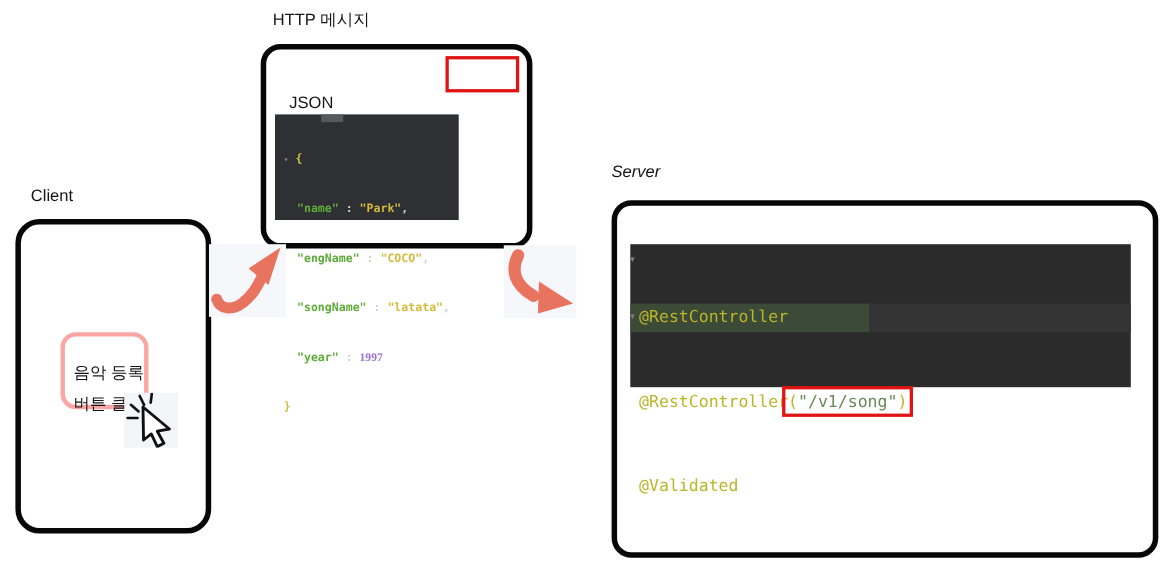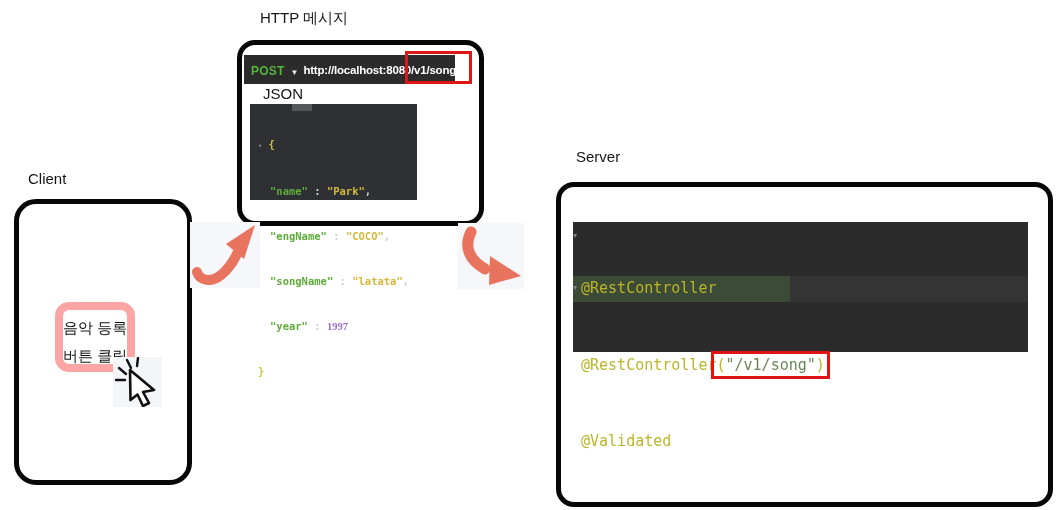--- a/index.html
+++ b/index.html
@@ -6,22 +6,22 @@
   #stage{position:relative;width:1060px;height:510px;background:#ffffff;overflow:hidden;
          font-family:"Liberation Sans",sans-serif;color:#111;}
   .abs{position:absolute;}
   .label{font-size:15px;color:#151515;}
 
   
   .bigbox{border:5px solid #070707;background:#fff;}
   #http-box{left:237px;top:40px;width:237px;height:176px;border-radius:18px;}
   #client-box{left:14px;top:199px;width:168px;height:276px;border-radius:22px;}
   #server-box{left:556px;top:182px;width:487px;height:315px;border-radius:18px;}
-  #register-button{left:55px;top:302px;width:80px;height:70px;border:8px solid #fca5a5;
-                   border-radius:14px;background:#fff;text-align:right;padding-top:4px;box-sizing:border-box;}
+  #register-button{left:55px;top:302px;width:80px;height:70px;border:4px solid #fca5a5;
+                   border-radius:14px;background:#fff;text-align:right;padding-top:20px;box-sizing:border-box;}
   #register-button div{font-size:15px;line-height:28px;white-space:nowrap;}
 
   
   #request-bar{left:244px;top:55px;width:211px;height:29px;background:#2b2b2b;display:flex;
                align-items:center;padding:0 0 0 7px;box-sizing:border-box;white-space:nowrap;}
   #method-label{color:#57b33e;font-weight:bold;font-size:12px;letter-spacing:.2px;}
   #method-caret{color:#e8e8e8;font-size:8px;margin:0 5px 0 6px;}
   .url-text{color:#fff;font-weight:bold;font-size:11.5px;letter-spacing:-0.2px;}
   .red-frame{outline:3px solid #e11414;outline-offset:2px;}
 
@@ -58,32 +58,26 @@
 
   
   #url-red-box{left:405px;top:51px;width:61px;height:27px;border:3px solid #e11414;z-index:6;}
   #json-scroll-thumb{left:292px;top:104px;width:20px;height:7px;background:#56585c;}
 </style>
 </head>
 <body>
 
 <div id="stage">
 
-  <div class="abs label" style="left:248px;top:9px;margin-left:12px;">HTTP 메시지</div>
+  <div class="abs label" style="left:248px;top:9px;">HTTP 메시지</div>
   <div class="abs label" style="left:28px;top:170px;">Client</div>
-  <div class="abs label" style="left:576px;top:148px;">Server</div>
+  <div class="abs label" style="left:556px;top:148px;font-style:italic;">Server</div>
 
   <div class="abs bigbox" id="http-box"></div>
 
-  <div class="abs" id="request-bar">
-    <span>
-      <span id="method-label">POST</span><span id="method-caret">▼</span>
-    </span>
-    <span class="url-text"><span>http://localhost:8080</span><span>/v1/song</span></span>
-  </div>
   <div class="abs" id="url-red-box"></div>
 
   <div class="abs label" style="left:263px;top:85px;font-size:15px;">JSON</div>
 
   <div class="abs" id="json-block">
     <div><span class="fold">▾</span> <span class="j-brace">{</span></div>
     <div class="indent"><span class="j-key">"name"</span><span class="j-colon"> : </span><span class="j-str">"Park"</span><span class="j-colon">,</span></div>
     <div class="indent"><span class="j-key">"engName"</span><span class="j-colon"> : </span><span class="j-str">"COCO"</span><span class="j-colon">,</span></div>
     <div class="indent"><span class="j-key">"songName"</span><span class="j-colon"> : </span><span class="j-str">"latata"</span><span class="j-colon">,</span></div>
     <div class="indent"><span class="j-key">"year"</span><span class="j-colon"> : </span><span class="j-num">1997</span></div>

